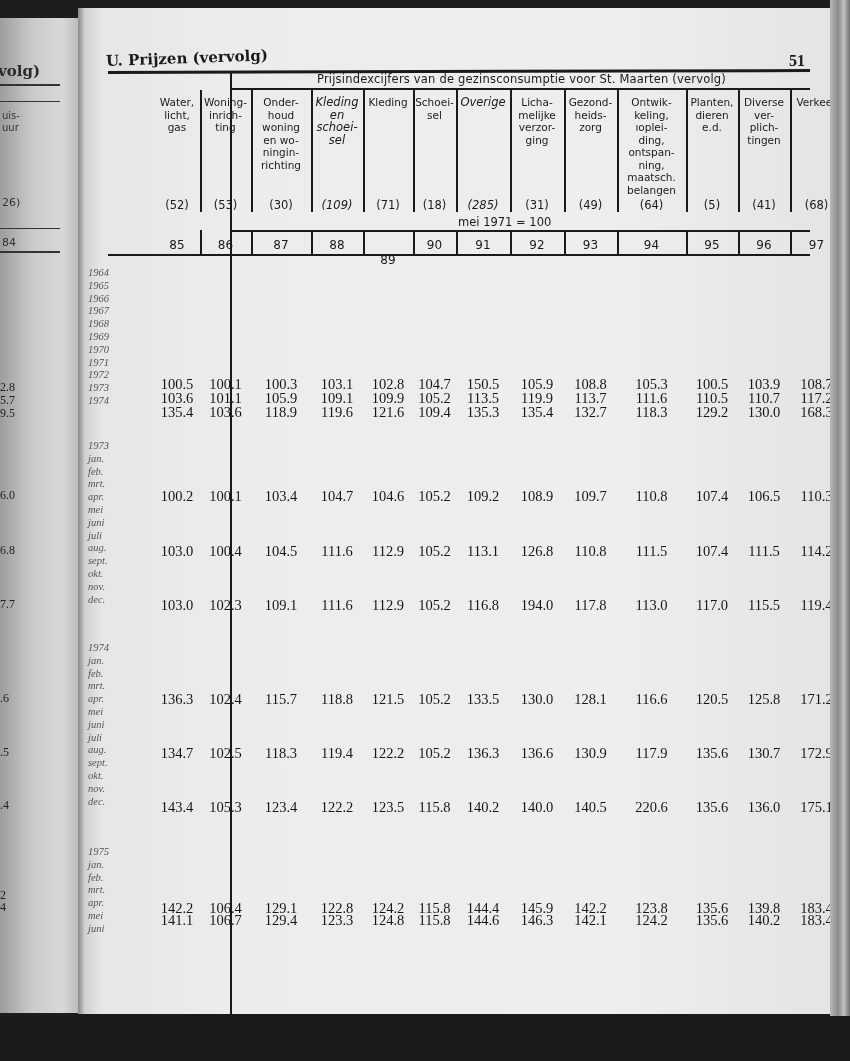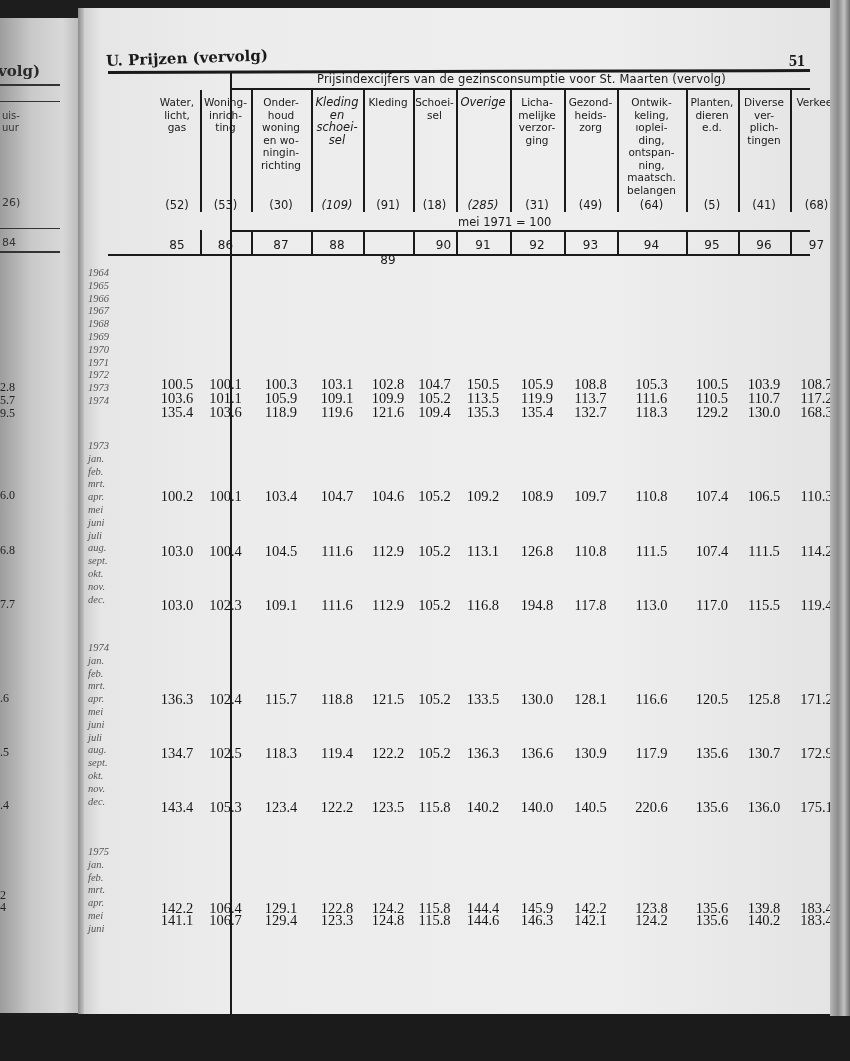--- a/index.html
+++ b/index.html
@@ -139,28 +139,28 @@
         <div class="col-sep" style="left: 173px; top: 222px; height: 24px;"></div>
         <div class="col-header italic" style="left: 233px; width: 52px; white-space: pre-line;">Kleding
 en
 schoei-
 sel</div>
         <div class="weight italic" style="left: 233px; width: 52px;">(109)</div>
         <div class="colnum" style="left: 233px; width: 52px;">88</div>
         <div class="col-sep" style="left: 233px; top: 82px; height: 122px;"></div>
         <div class="col-sep" style="left: 233px; top: 222px; height: 24px;"></div>
         <div class="col-header" style="left: 285px; width: 50px; white-space: pre-line;">Kleding</div>
-        <div class="weight" style="left: 285px; width: 50px;">(91)</div>
+        <div class="weight" style="left: 285px; width: 50px;">(71)</div>
         <div class="colnum" style="left: 285px; width: 50px; margin-top: 15px;">89</div>
         <div class="col-sep" style="left: 285px; top: 82px; height: 122px;"></div>
         <div class="col-sep" style="left: 285px; top: 222px; height: 24px;"></div>
         <div class="col-header" style="left: 335px; width: 43px; white-space: pre-line;">Schoei-
 sel</div>
         <div class="weight" style="left: 335px; width: 43px;">(18)</div>
-        <div class="colnum" style="left: 344px; width: 43px;">90</div>
+        <div class="colnum" style="left: 335px; width: 43px;">90</div>
         <div class="col-sep" style="left: 335px; top: 82px; height: 122px;"></div>
         <div class="col-sep" style="left: 335px; top: 222px; height: 24px;"></div>
         <div class="col-header italic" style="left: 378px; width: 54px; white-space: pre-line;">Overige</div>
         <div class="weight italic" style="left: 378px; width: 54px;">(285)</div>
         <div class="colnum" style="left: 378px; width: 54px;">91</div>
         <div class="col-sep" style="left: 378px; top: 82px; height: 122px;"></div>
         <div class="col-sep" style="left: 378px; top: 222px; height: 24px;"></div>
         <div class="col-header" style="left: 432px; width: 54px; white-space: pre-line;">Licha-
 melijke
 verzor-
@@ -344,21 +344,21 @@
           <div class="cell" style="left: 765px; width: 50px;">106.1</div>
         </div>
         <div class="data-row" style="top: 591px;">
           <div class="cell" style="left: 76px; width: 46px;">103.0</div>
           <div class="cell" style="left: 122px; width: 51px;">102.3</div>
           <div class="cell" style="left: 173px; width: 60px;">109.1</div>
           <div class="cell" style="left: 233px; width: 52px;">111.6</div>
           <div class="cell" style="left: 285px; width: 50px;">112.9</div>
           <div class="cell" style="left: 335px; width: 43px;">105.2</div>
           <div class="cell" style="left: 378px; width: 54px;">116.8</div>
-          <div class="cell" style="left: 432px; width: 54px;">194.8</div>
+          <div class="cell" style="left: 432px; width: 54px;">194.0</div>
           <div class="cell" style="left: 486px; width: 53px;">117.8</div>
           <div class="cell" style="left: 539px; width: 69px;">113.0</div>
           <div class="cell" style="left: 608px; width: 52px;">117.0</div>
           <div class="cell" style="left: 660px; width: 52px;">115.5</div>
           <div class="cell" style="left: 712px; width: 53px;">119.4</div>
           <div class="cell" style="left: 765px; width: 50px;">106.1</div>
         </div>
         <div class="data-row" style="top: 685px;">
           <div class="cell" style="left: 76px; width: 46px;">136.3</div>
           <div class="cell" style="left: 122px; width: 51px;">102.4</div>

